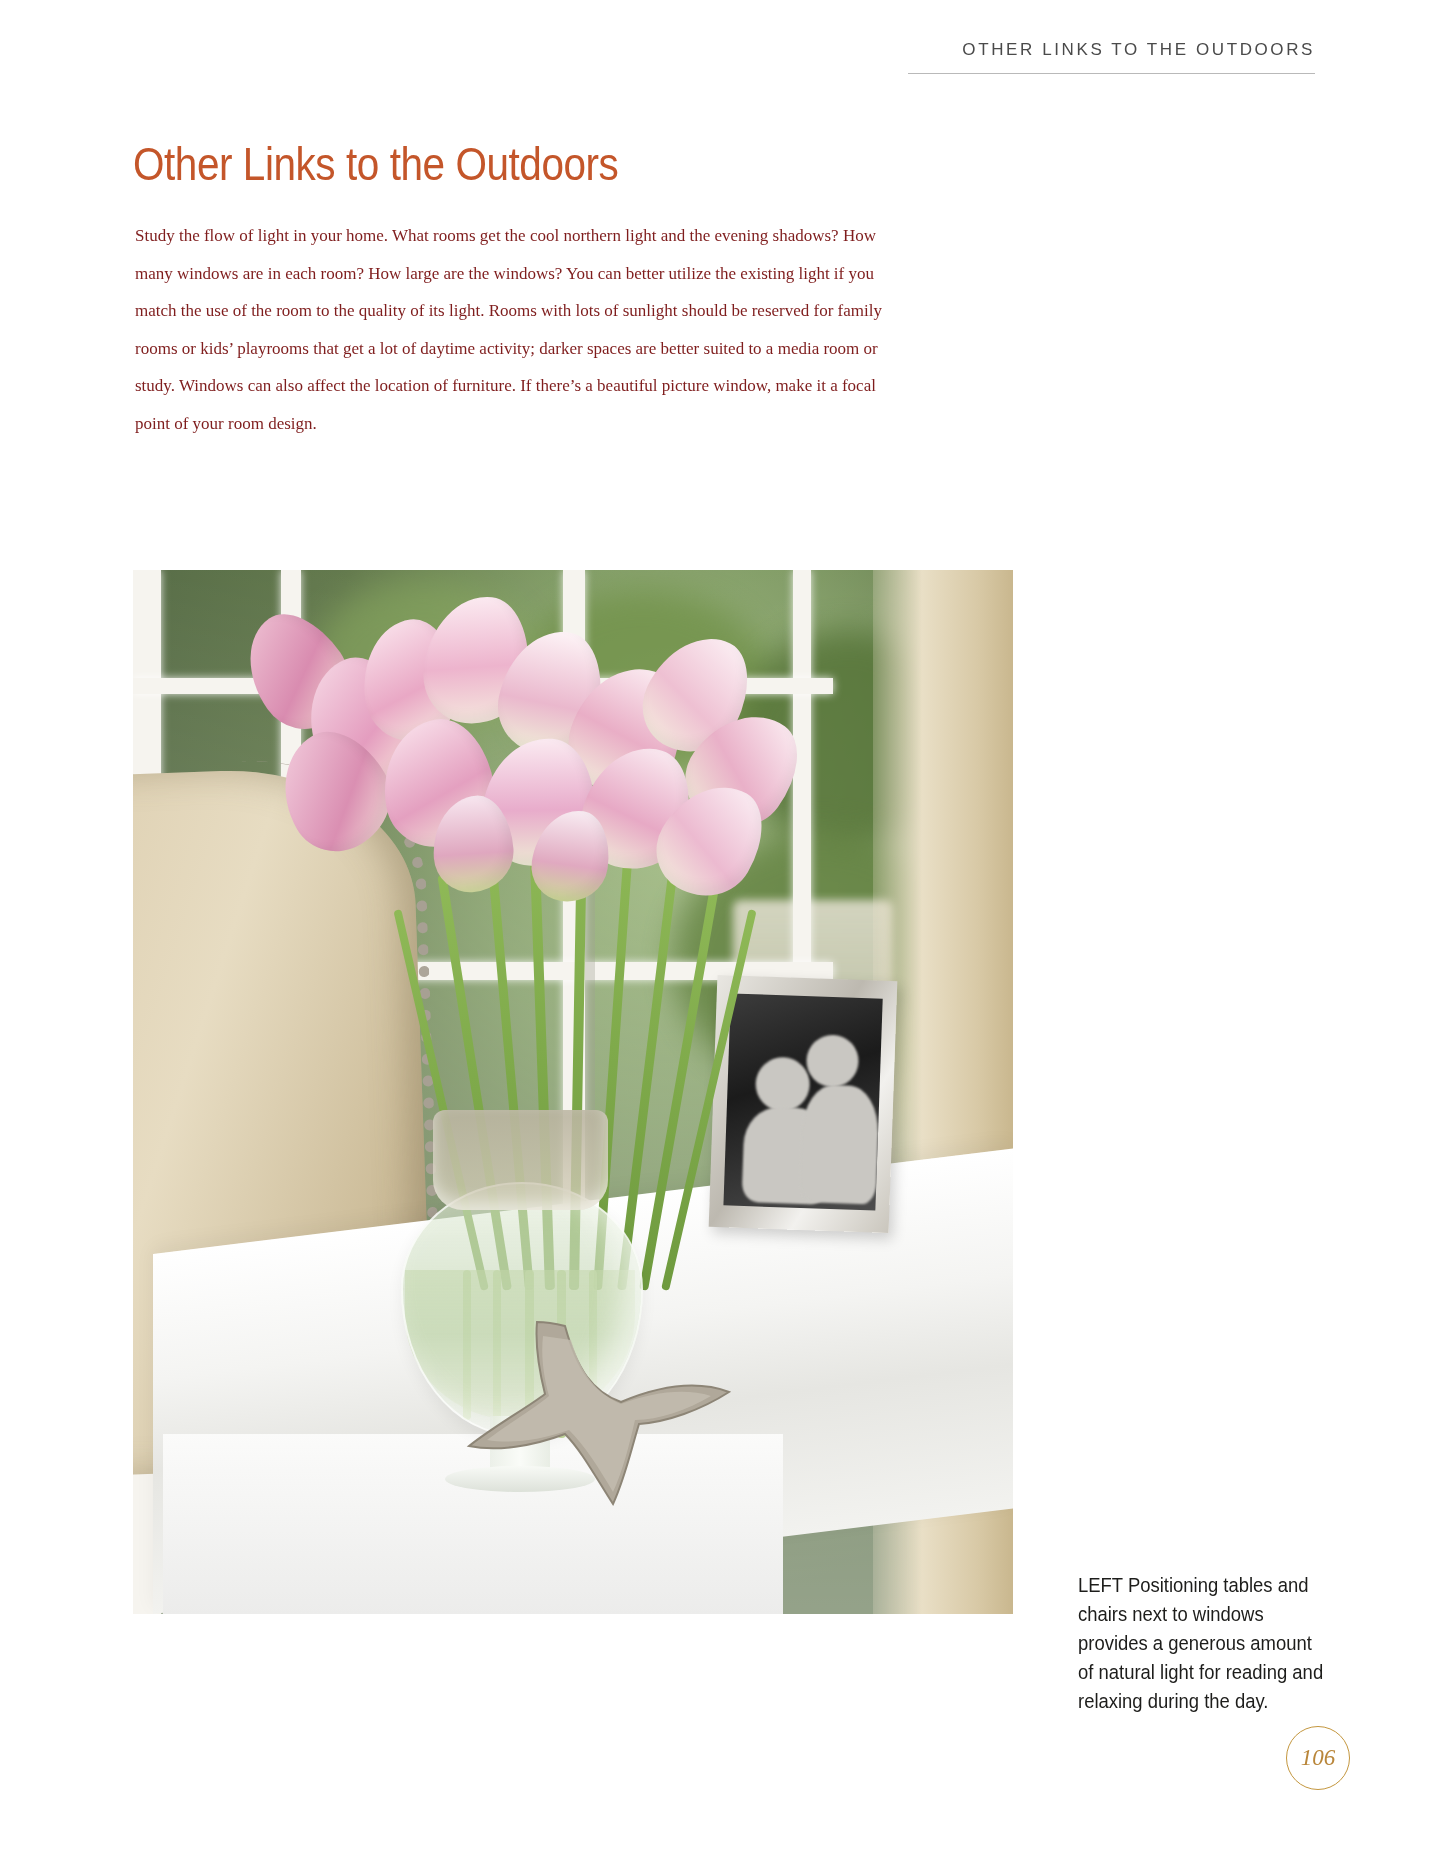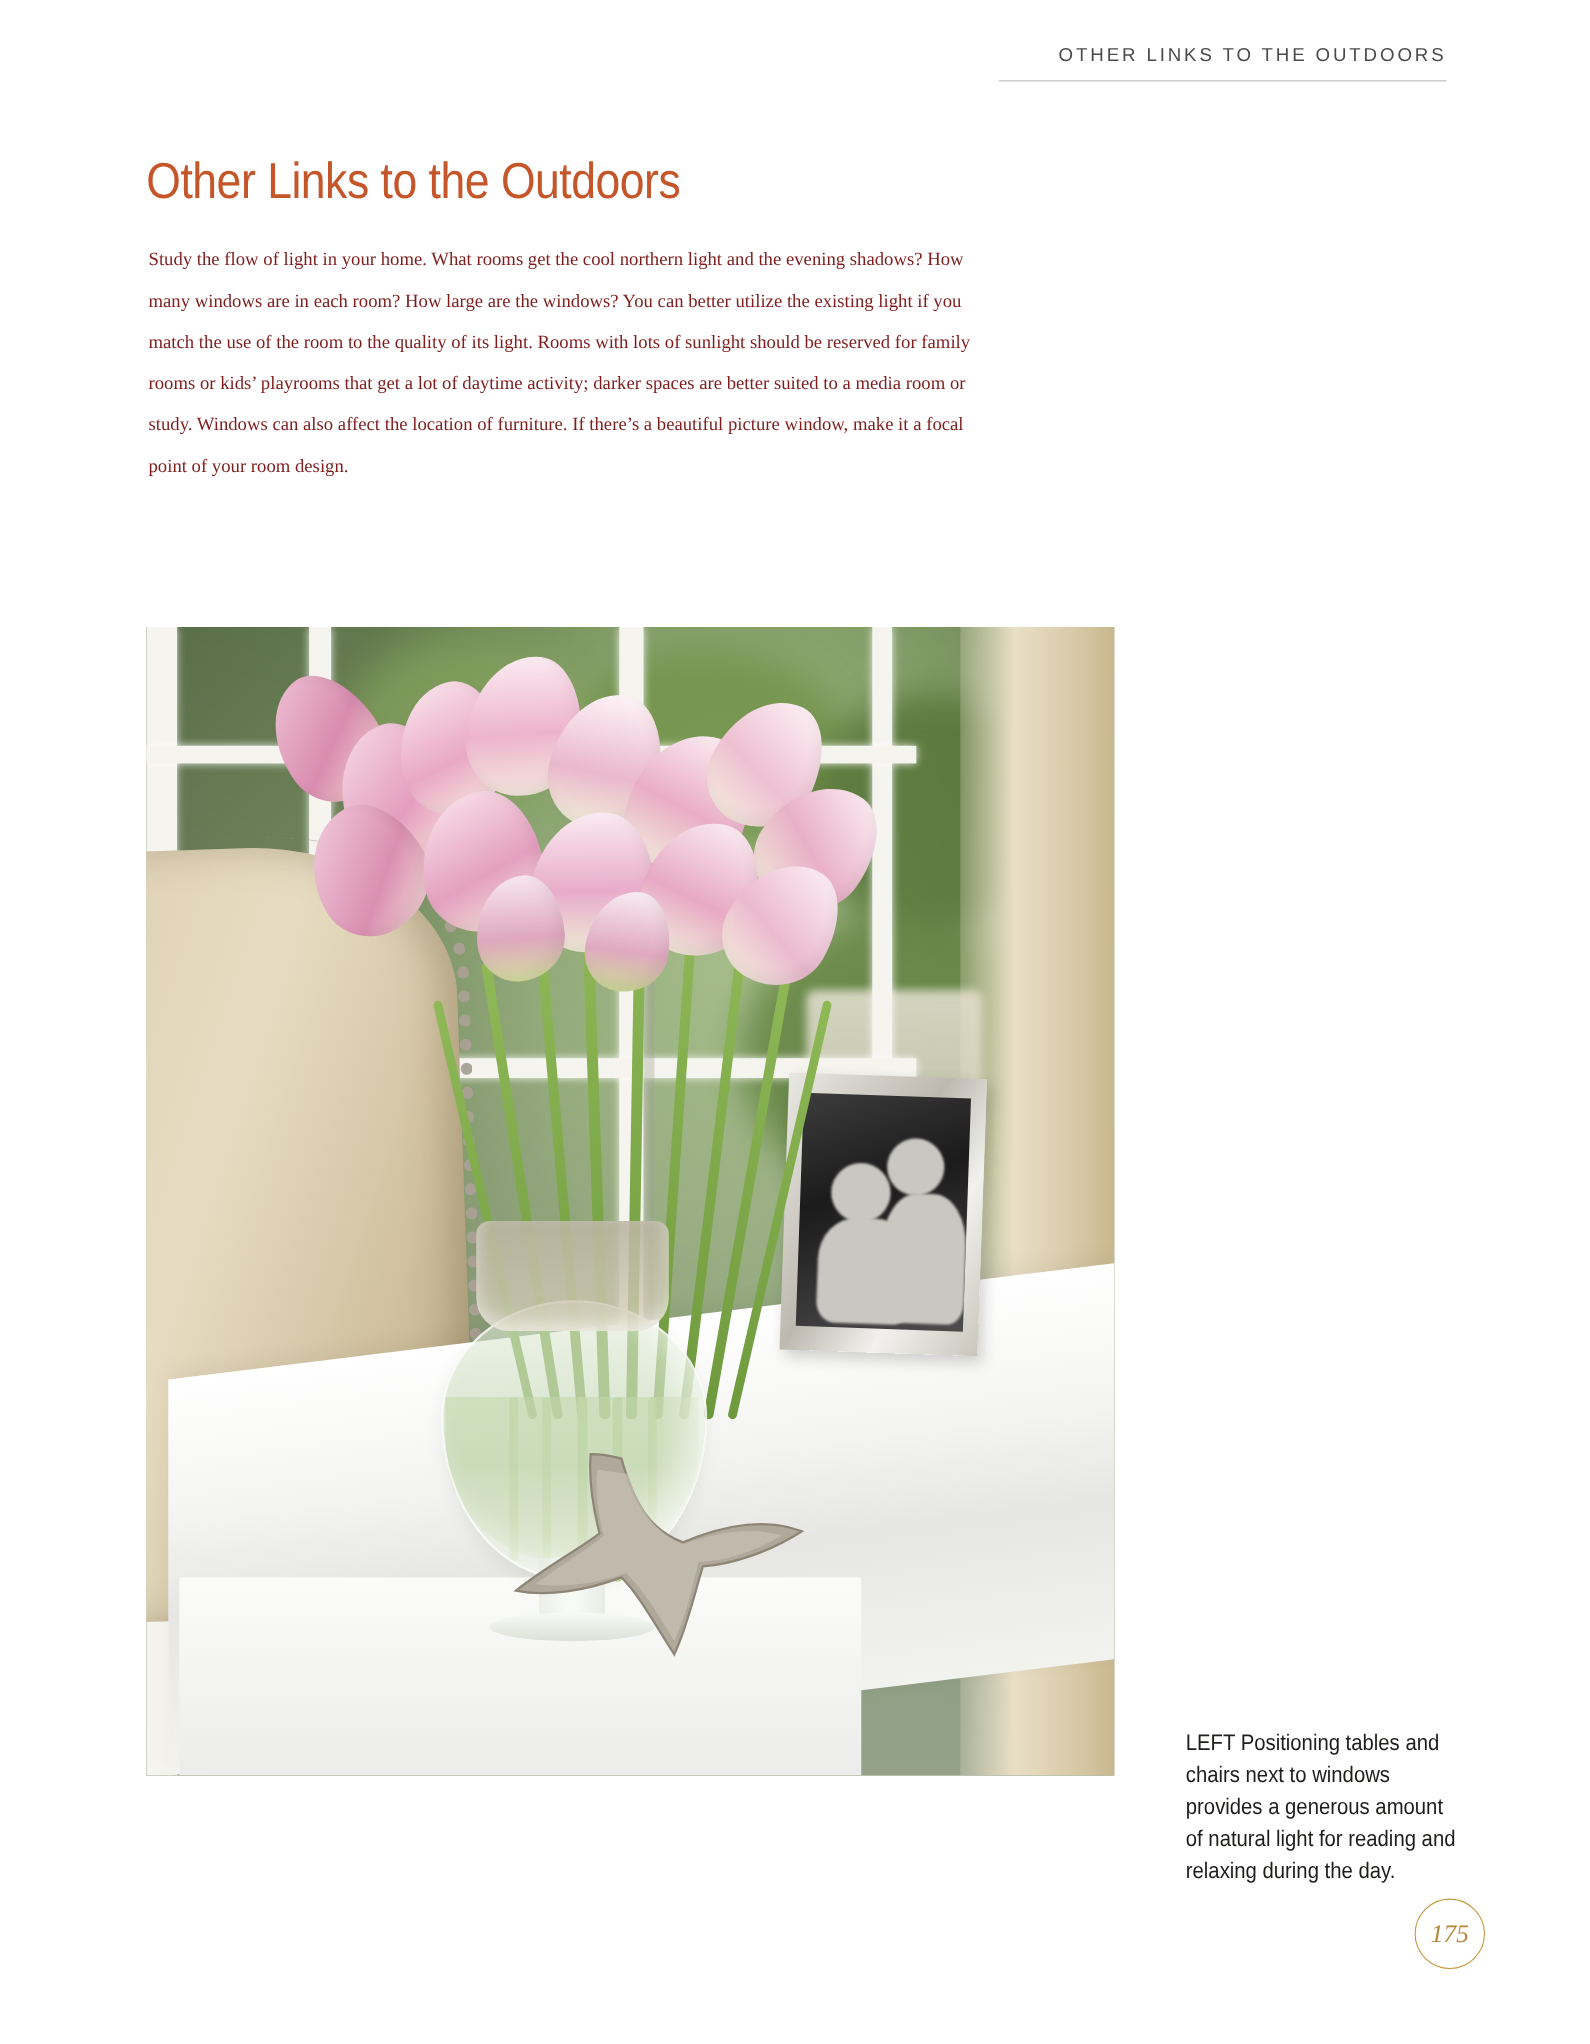--- a/index.html
+++ b/index.html
@@ -375,13 +375,13 @@
 
     <svg class="starfish" viewBox="0 0 290 220">
       <path d="M112 26 C124 70 140 92 168 102 C206 86 244 80 276 92 C248 110 214 122 186 124 C178 150 172 178 160 204 C142 176 128 150 112 134 C80 146 44 152 16 146 C44 124 74 108 92 94 C86 70 82 46 84 22 C94 22 104 24 112 26 Z" fill="#b0a89a" stroke="#8d8576" stroke-width="2"></path>
       <path d="M118 40 C128 74 144 94 168 104 C200 92 232 88 258 96 C234 110 206 120 182 120 C176 146 170 170 160 192 C146 168 132 146 116 130 C88 140 58 144 34 140 C58 122 82 108 96 96 C90 74 88 54 90 36 Z" fill="#c6bfb1" opacity=".75"></path>
     </svg>
   </div>
 </figure>
 
 <div class="caption">LEFT Positioning tables and chairs next to windows provides a generous amount of natural light for reading and relaxing during the day.</div>
 
-<div class="folio">175</div>
+<div class="folio">106</div>
 
 </body></html>

